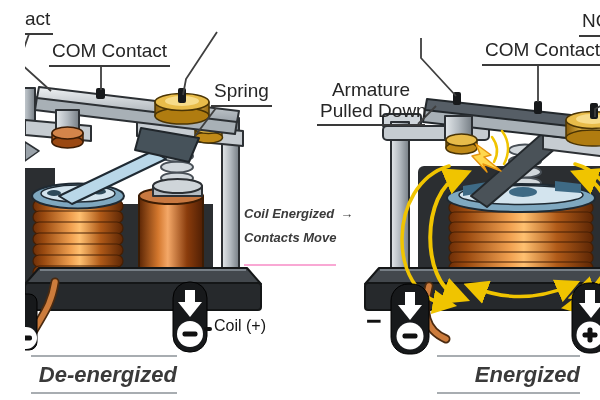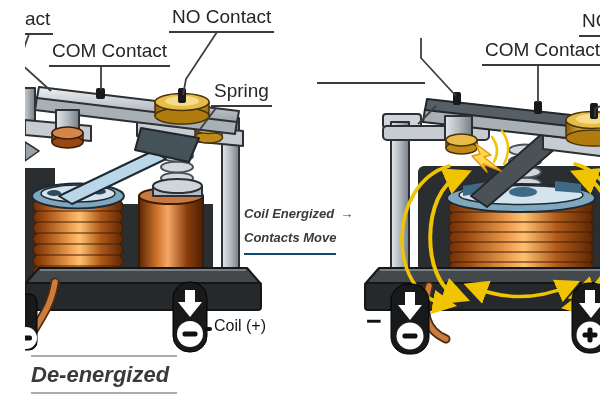--- a/index.html
+++ b/index.html
@@ -4,24 +4,24 @@
 <style>
   html,body{margin:0;padding:0;background:#fff;}
   .stage{position:relative;width:600px;height:400px;overflow:hidden;background:#fff;
          font-family:"Liberation Sans",sans-serif;margin-left:25px;}
   .stage svg{position:absolute;left:0;top:0;}
   .lbl{position:absolute;font-size:19px;line-height:22px;color:#262626;white-space:nowrap;}
   .ul{border-bottom:2px solid #3a3a3a;padding:0 3px 3px 3px;}
   .two{text-align:center;}
   .callout{position:absolute;left:219px;top:202px;font-style:italic;font-weight:bold;
            font-size:13px;line-height:24px;color:#3a3a3a;white-space:nowrap;}
-  .callout .l2{display:inline-block;border-bottom:2px solid #0c4a6e;padding-bottom:3px;}
+  .callout .l2{display:inline-block;border-bottom:2px solid #f9a8d4;padding-bottom:14px;}
   .callout .arr{font-style:normal;margin-left:6px;}
   .state{position:absolute;font-style:italic;font-weight:bold;font-size:22px;color:#3a3a3a;
-         text-align:left;border-top:2px solid #a8adb1;border-bottom:2px solid #a8adb1;
+         text-align:right;border-top:2px solid #a8adb1;border-bottom:2px solid #a8adb1;
          padding:5px 0 4px 0;}
   .sign{position:absolute;font-weight:bold;color:#111;}
 </style>
 </head>
 <body>
 
 <div class="stage">
 
 <svg width="600" height="400" viewBox="0 0 600 400">
   <defs>
@@ -251,34 +251,36 @@
     <polyline points="191,108 170,136"></polyline>
     <polyline points="396,38 396,58 431,96"></polyline>
     <polyline points="513,65 513,102"></polyline>
     <polyline points="393,124 411,106"></polyline>
     <polyline points="586,100 570,109 570,117"></polyline>
   </g>
 </svg>
 
 <div class="lbl ul" style="left:-3px;top:8px;">act</div>
 <div class="lbl ul" style="left:24px;top:40px;">COM Contact</div>
-<div class="lbl ul" style="left:144px;top:6px;">NO Contact</div>
 <div class="lbl ul" style="left:186px;top:80px;">Spring</div>
 
 <div class="lbl ul" style="left:457px;top:39px;">COM Contact</div>
 <div class="lbl ul" style="left:554px;top:10px;padding-right:10px;">NO C</div>
 <div class="lbl" style="left:585px;top:81px;">N</div>
 
 <div class="lbl ul two" style="left:292px;top:79px;width:102px;line-height:21px;">
+  <div>Armature</div>
+  <div>Pulled Down</div>
 </div>
 
 <div class="callout">
   <div><span>Coil Energized</span><span class="arr">→</span></div>
   <div><span class="l2">Contacts Move</span></div>
 </div>
 
 <div class="lbl" style="left:189px;top:315px;font-size:16px;color:#161616;">Coil (+)</div>
 <div class="sign" style="left:341px;top:306px;font-size:27px;">−</div>
 <div class="lbl" style="left:589px;top:317px;font-size:20px;color:#161616;">C</div>
 
 <div class="state" style="left:6px;top:355px;width:146px;">De-energized</div>
+<div class="state" style="left:412px;top:355px;width:143px;">Energized</div>
 
 </div>
 
 </body></html>

